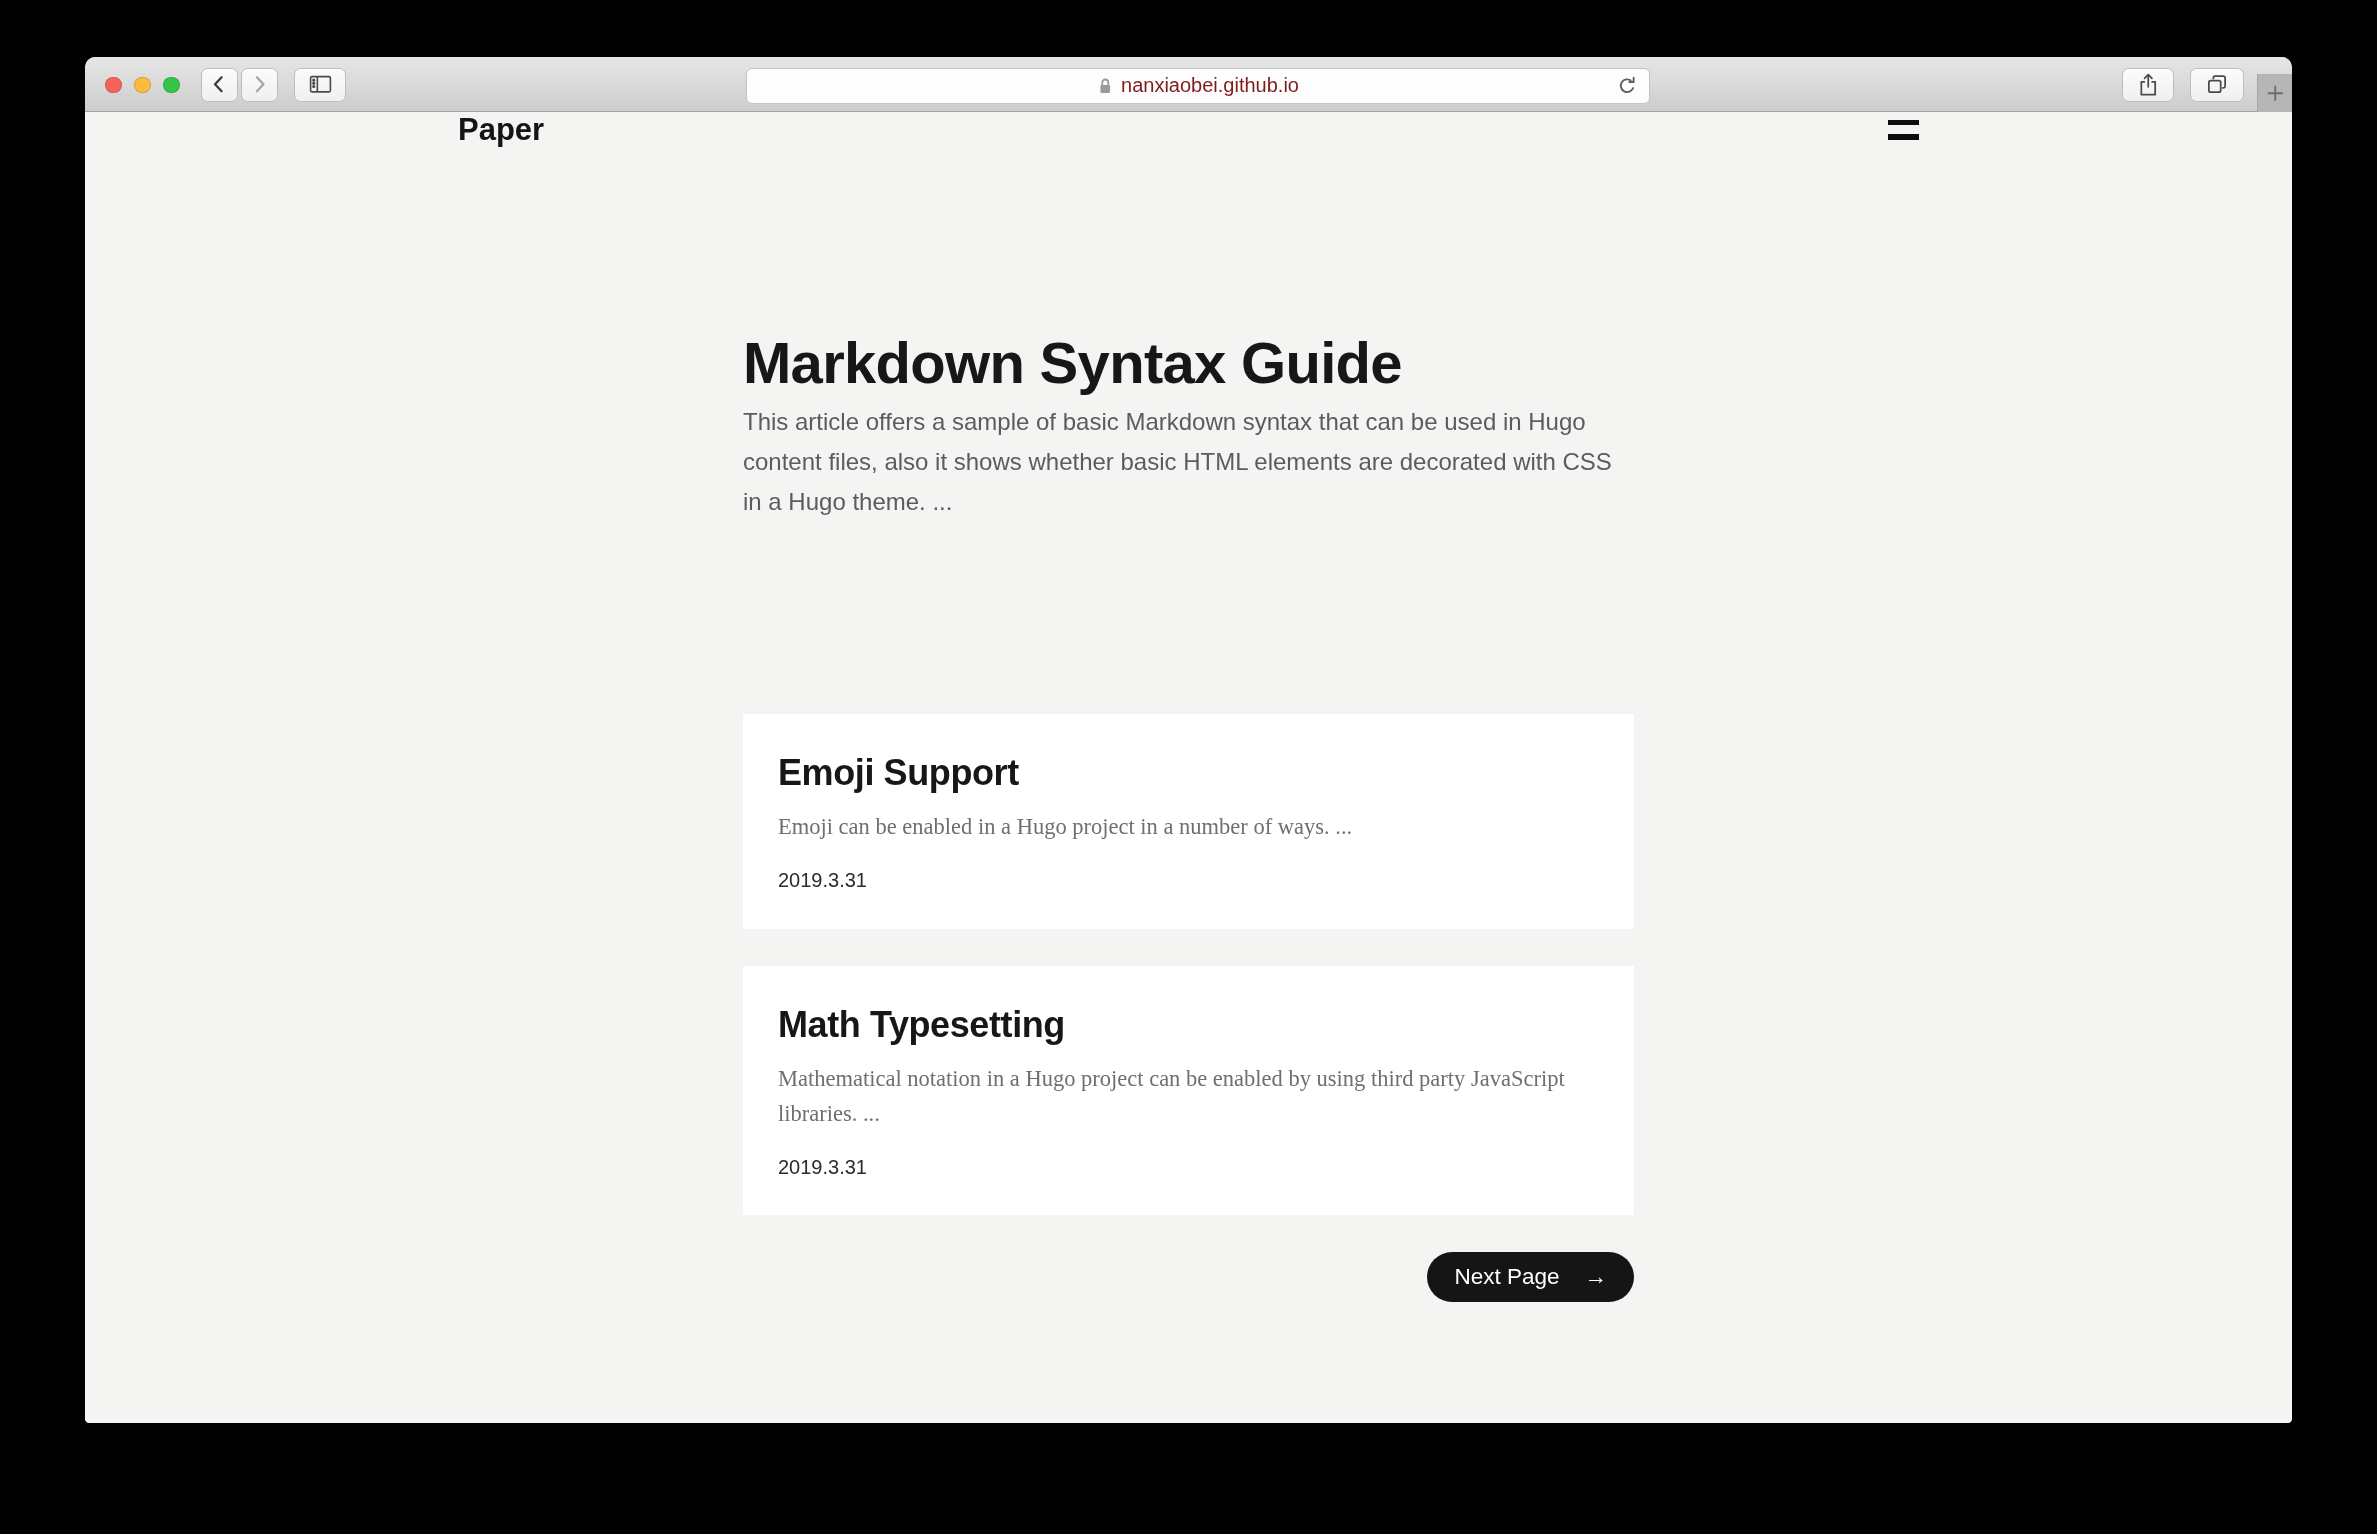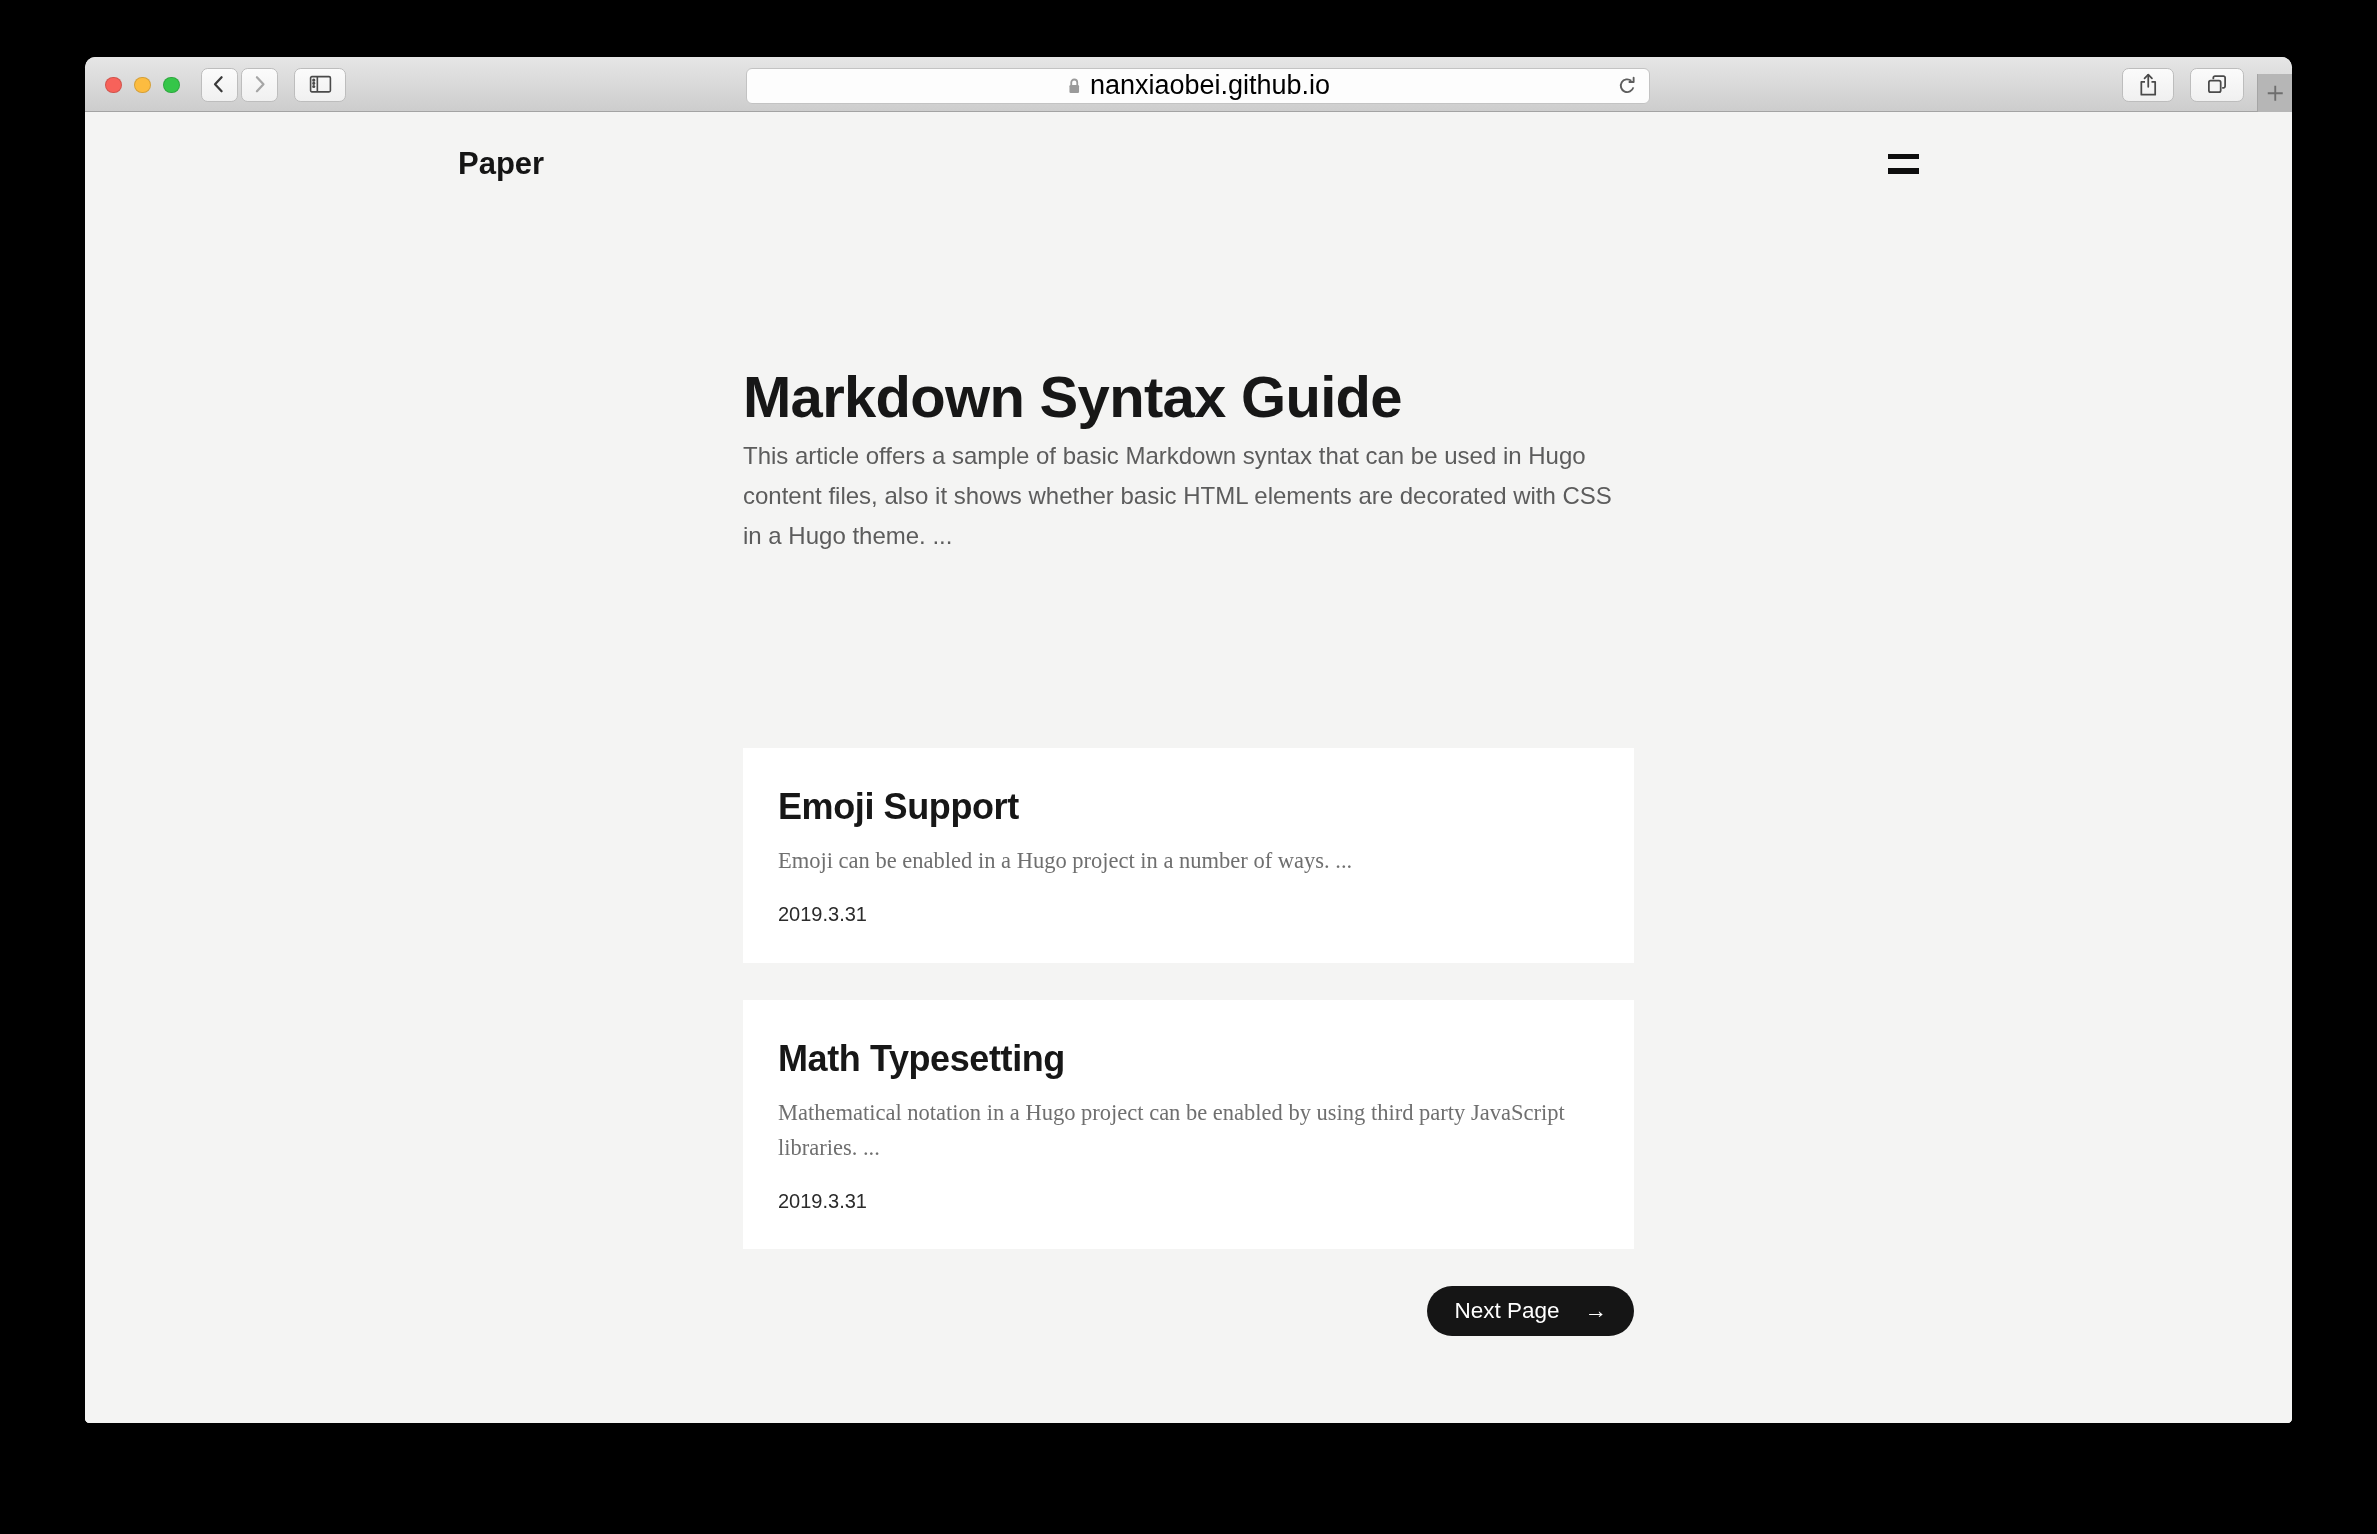--- a/index.html
+++ b/index.html
@@ -34,39 +34,39 @@
   .btn-back    { left: 116px;  width: 37px; border-radius: 6.7px 6.7px 6.7px 6.7px; }
   .btn-forward { left: 156px;  width: 37px; }
   .btn-sidebar { left: 209px;  width: 52px; }
   .btn-share   { left: 2037px; width: 52px; }
   .btn-tabs    { left: 2105px; width: 54px; }
 
   .url-field {
     position: absolute; left: 661px; top: 10.5px; width: 904px; height: 36px;
     background: #fdfdfd; border: 0.7px solid #c3c3c3; border-radius: 6px;
     display: flex; align-items: center; justify-content: center;
-    font-size: 27px; color: #000000;
+    font-size: 20px; color: #7f1d1d;
   }
   .url-field .lock { margin-right: 7.5px; display: flex; }
   .url-refresh {
     position: absolute; right: 9px; top: 5.2px; width: 25.5px; height: 25.5px;
     background: none; border: none; display: flex; align-items: center; justify-content: center;
   }
 
   .newtab {
     position: absolute; right: 0; top: 17px; width: 35px; height: 38px;
     background: #b6b6b6; border-left: 0.7px solid #a5a5a5;
     display: flex; align-items: center; justify-content: center;
   }
 
   
   .page { position: relative; height: 1311px; background: #f4f4f3; overflow: hidden; }
 
   .site-header {
-    width: 1461px; margin: 0 auto; padding-top: 34px;
+    width: 1461px; margin: 0 auto; 
     display: flex; justify-content: space-between; align-items: flex-start;
   }
   .logo { font-size: 31px; font-weight: 700; color: #151515; line-height: 36px; text-decoration: none; cursor: pointer; }
   .menu-btn { margin-top: 7.5px; background: none; border: none; cursor: pointer; }
   .menu-btn .bar { display: block; width: 31px; height: 5.2px; background: #0d0d0d; }
   .menu-btn .bar + .bar { margin-top: 9.7px; }
 
   .container { width: 891px; margin: 0 auto; }
 
   .hero h1 {

